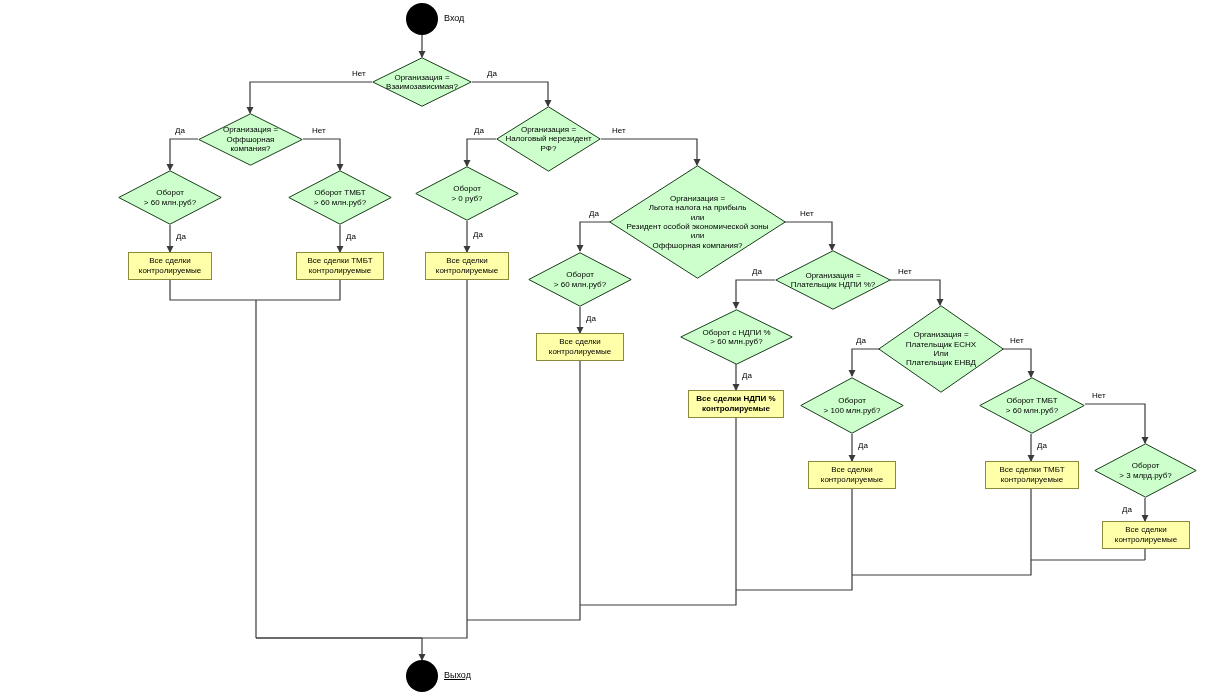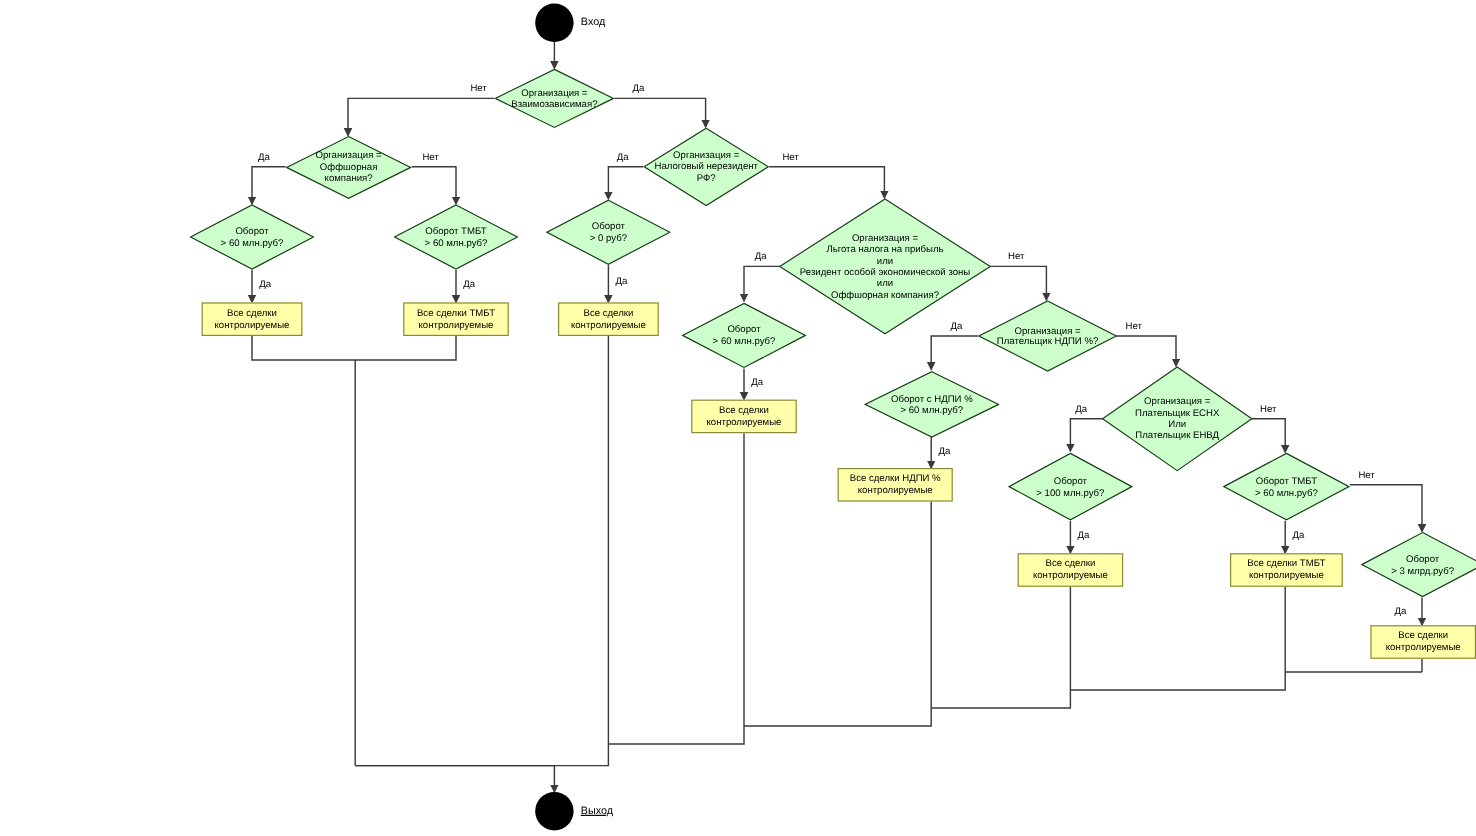--- a/index.html
+++ b/index.html
@@ -1,21 +1,21 @@
 <!DOCTYPE html>
 <html lang="ru"><head>
 <meta charset="utf-8">
 <title>Flowchart</title>
 <style>
   html,body{margin:0;padding:0;background:#ffffff;}
   body{
     font-family:"Liberation Sans","DejaVu Sans",sans-serif;
     width:1230px;height:697px;overflow:hidden;
   }
-  #canvas{position:relative;width:1190px;height:697px;margin-left:40px;}
+  #canvas{position:relative;width:1190px;height:697px;}
   svg#wires{position:absolute;left:0;top:0;width:1230px;height:697px;}
   .node{position:absolute;box-sizing:border-box;}
 
   
   .term{
     border-radius:50%;
     background:#000000;
   }
   .term-label{
     position:absolute;
@@ -271,21 +271,21 @@
   </div>
 
   <div class="node box" style="left:128px;top:252px;width:84px;height:28px;">Все сделки<br>контролируемые</div>
 
   <div class="node box" style="left:296px;top:252px;width:88px;height:28px;">Все сделки ТМБТ<br>контролируемые</div>
 
   <div class="node box" style="left:425px;top:252px;width:84px;height:28px;">Все сделки<br>контролируемые</div>
 
   <div class="node box" style="left:536px;top:333px;width:88px;height:28px;">Все сделки<br>контролируемые</div>
 
-  <div class="node box" style="left:658px;top:390px;width:96px;height:28px;">Все сделки НДПИ %<br>контролируемые</div>
+  <div class="node box" style="left:688px;top:390px;width:96px;height:28px;font-weight:bold;">Все сделки НДПИ %<br>контролируемые</div>
 
   <div class="node box" style="left:808px;top:461px;width:88px;height:28px;">Все сделки<br>контролируемые</div>
 
   <div class="node box" style="left:985px;top:461px;width:94px;height:28px;">Все сделки ТМБТ<br>контролируемые</div>
 
   <div class="node box" style="left:1102px;top:521px;width:88px;height:28px;">Все сделки<br>контролируемые</div>
 
   <span class="elabel" style="left:352px;top:69px;">Нет</span>
   <span class="elabel" style="left:487px;top:69px;">Да</span>
 

